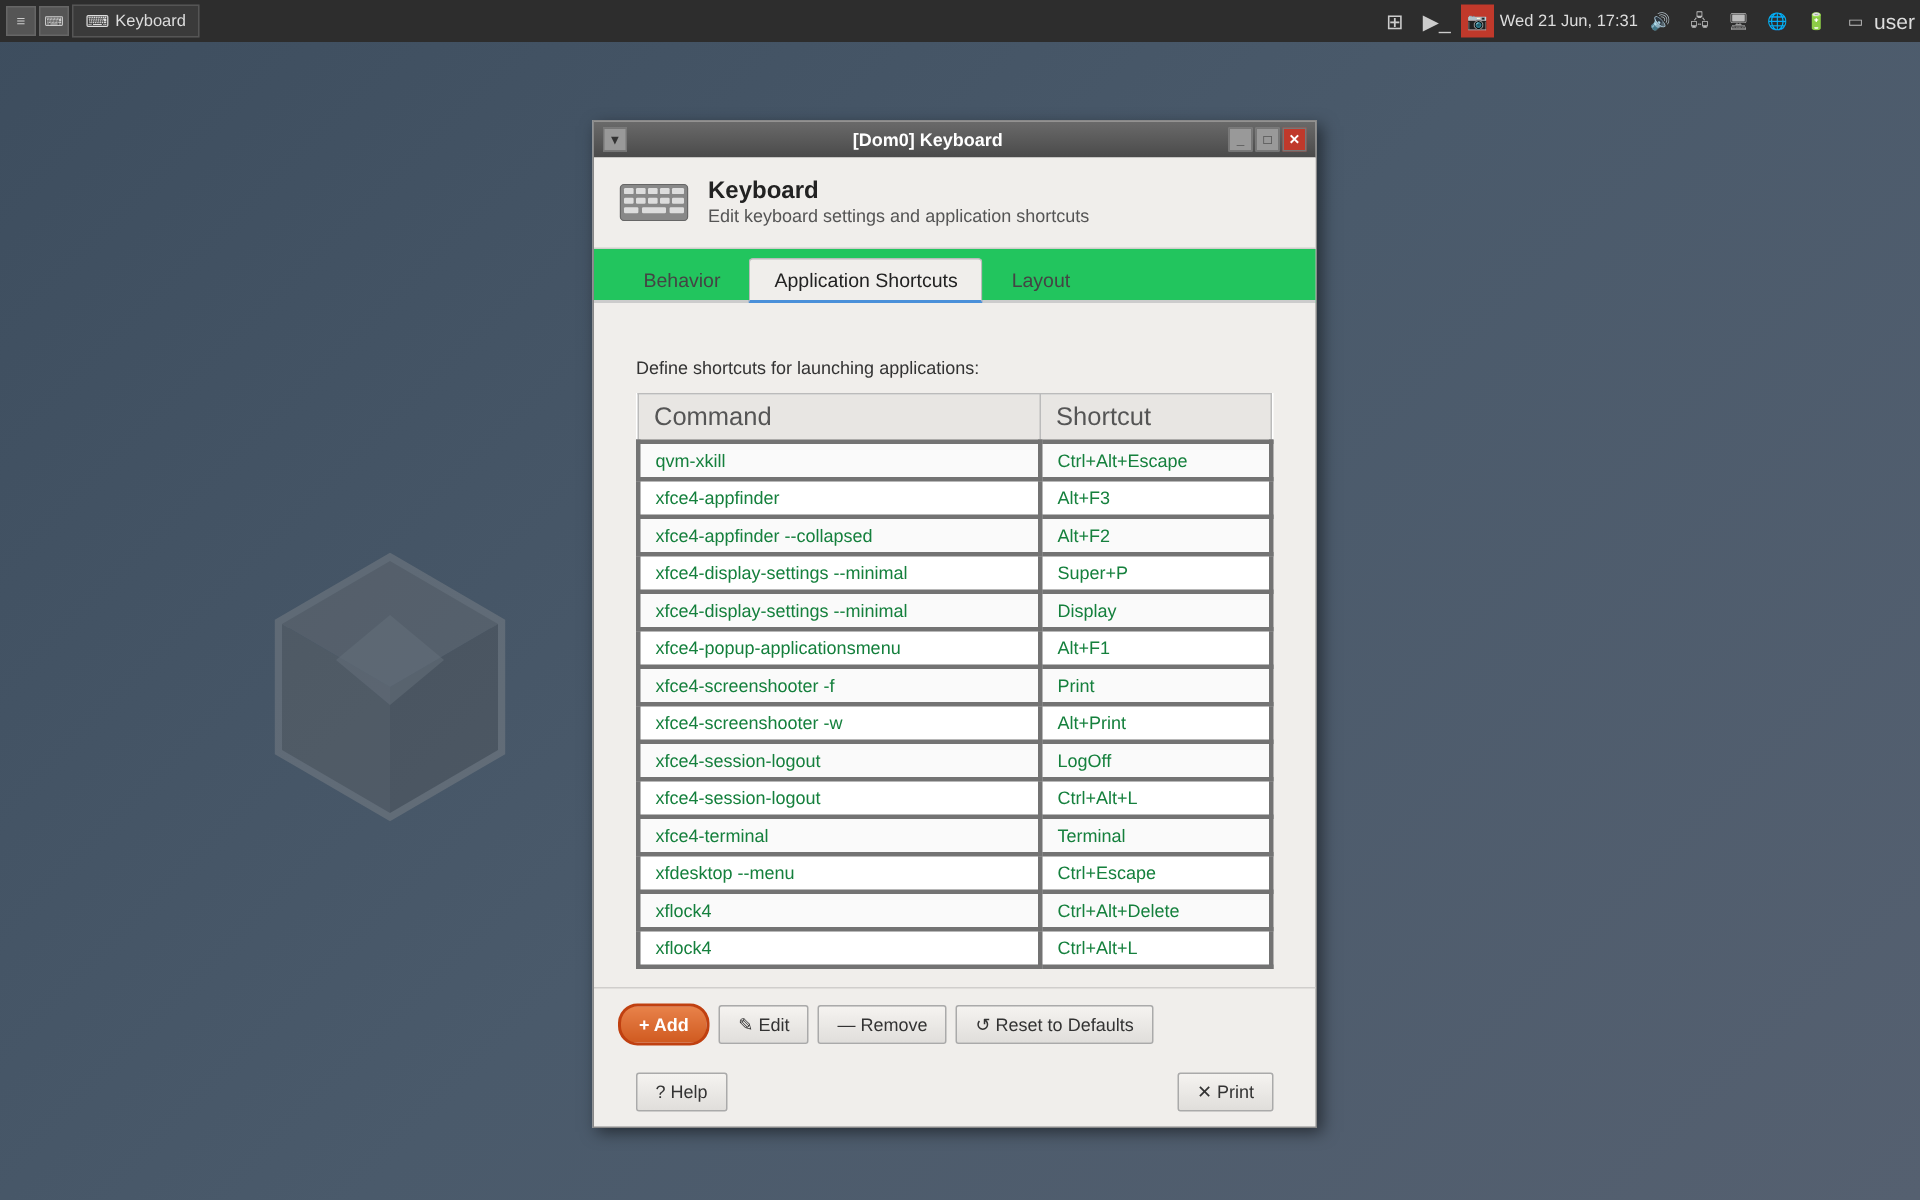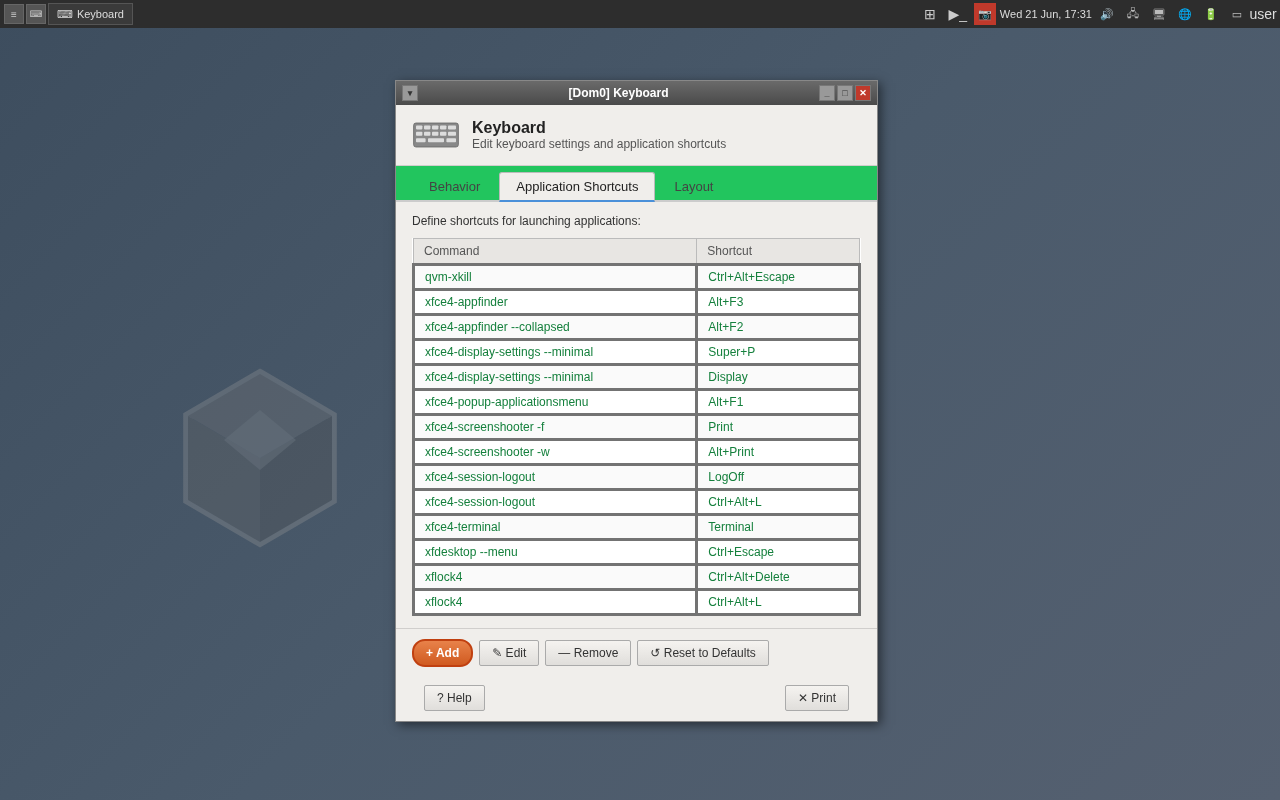--- a/index.html
+++ b/index.html
@@ -205,21 +205,22 @@
 
     .tab.active {
       background: #f0eeeb;
       border-color: #bbb;
       border-bottom: 2px solid #4a90d9;
       color: #222;
       margin-bottom: -2px;
     }
 
     .tab-content {
-      padding: 12px 16px;
+      padding: 12px 28px;
+      margin-top: 24px;
     }
 
     .description-text {
       font-size: 12px;
       color: #333;
       margin-bottom: 10px;
     }
 
     
     .shortcuts-table {
@@ -227,21 +228,21 @@
       border-collapse: collapse;
       border: 1px solid #bbb;
       background: white;
     }
 
     .shortcuts-table th {
       background: #e8e6e3;
       border: 1px solid #bbb;
       padding: 5px 10px;
       text-align: left;
-      font-size: 12px;
+      font-size: 17px;
       font-weight: normal;
       color: #555;
     }
 
     .shortcuts-table td {
       border: 3px solid #737373;
       padding: 4px 10px;
       font-size: 12px;
       color: #15803d;
     }

